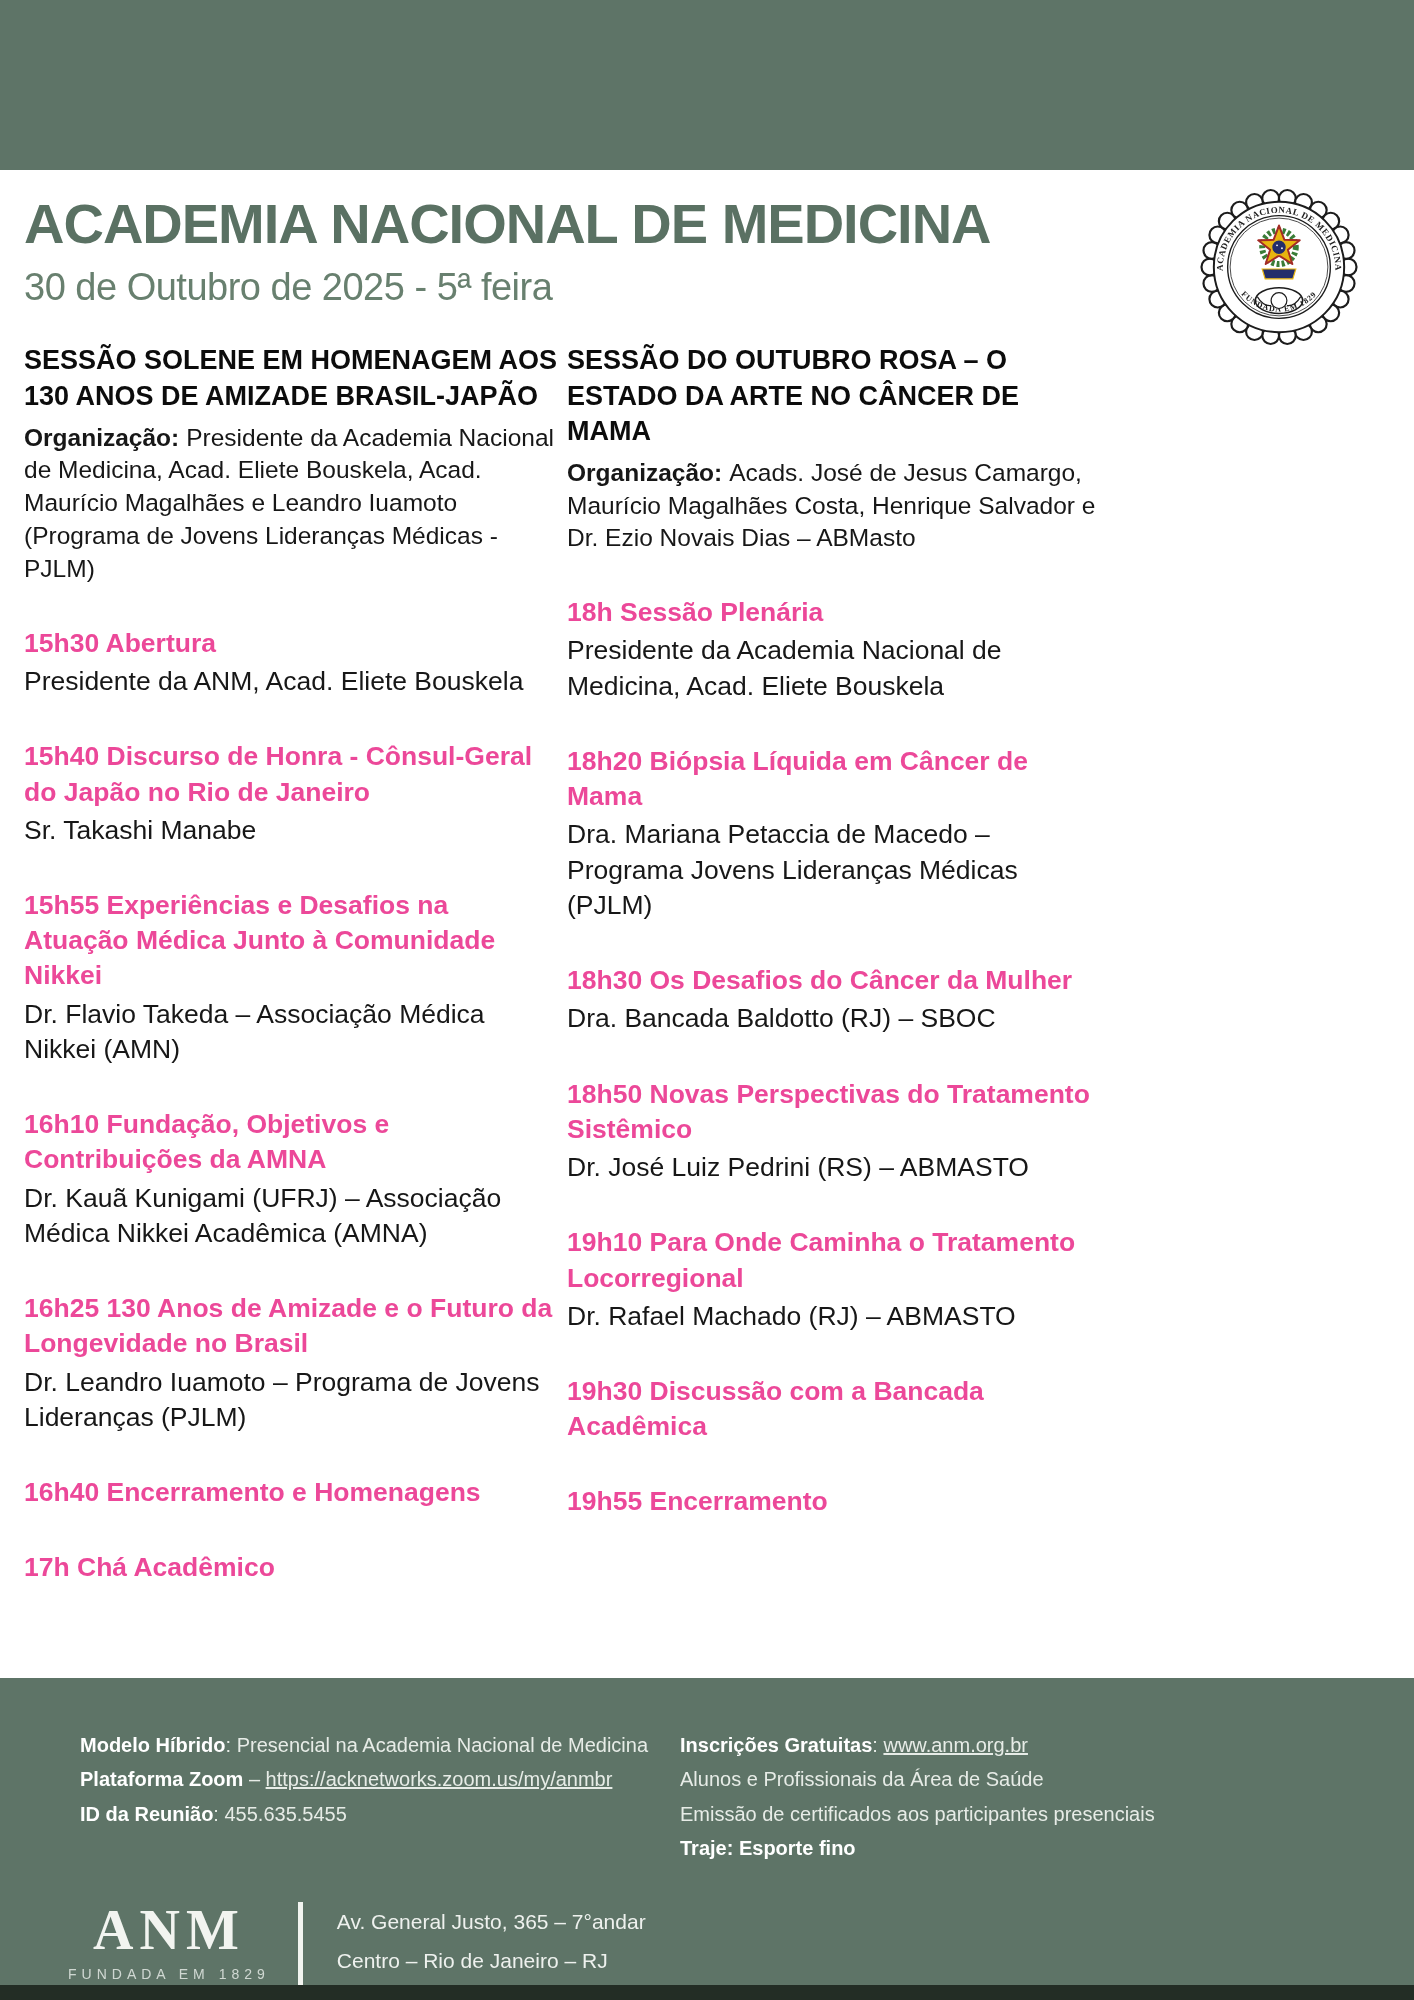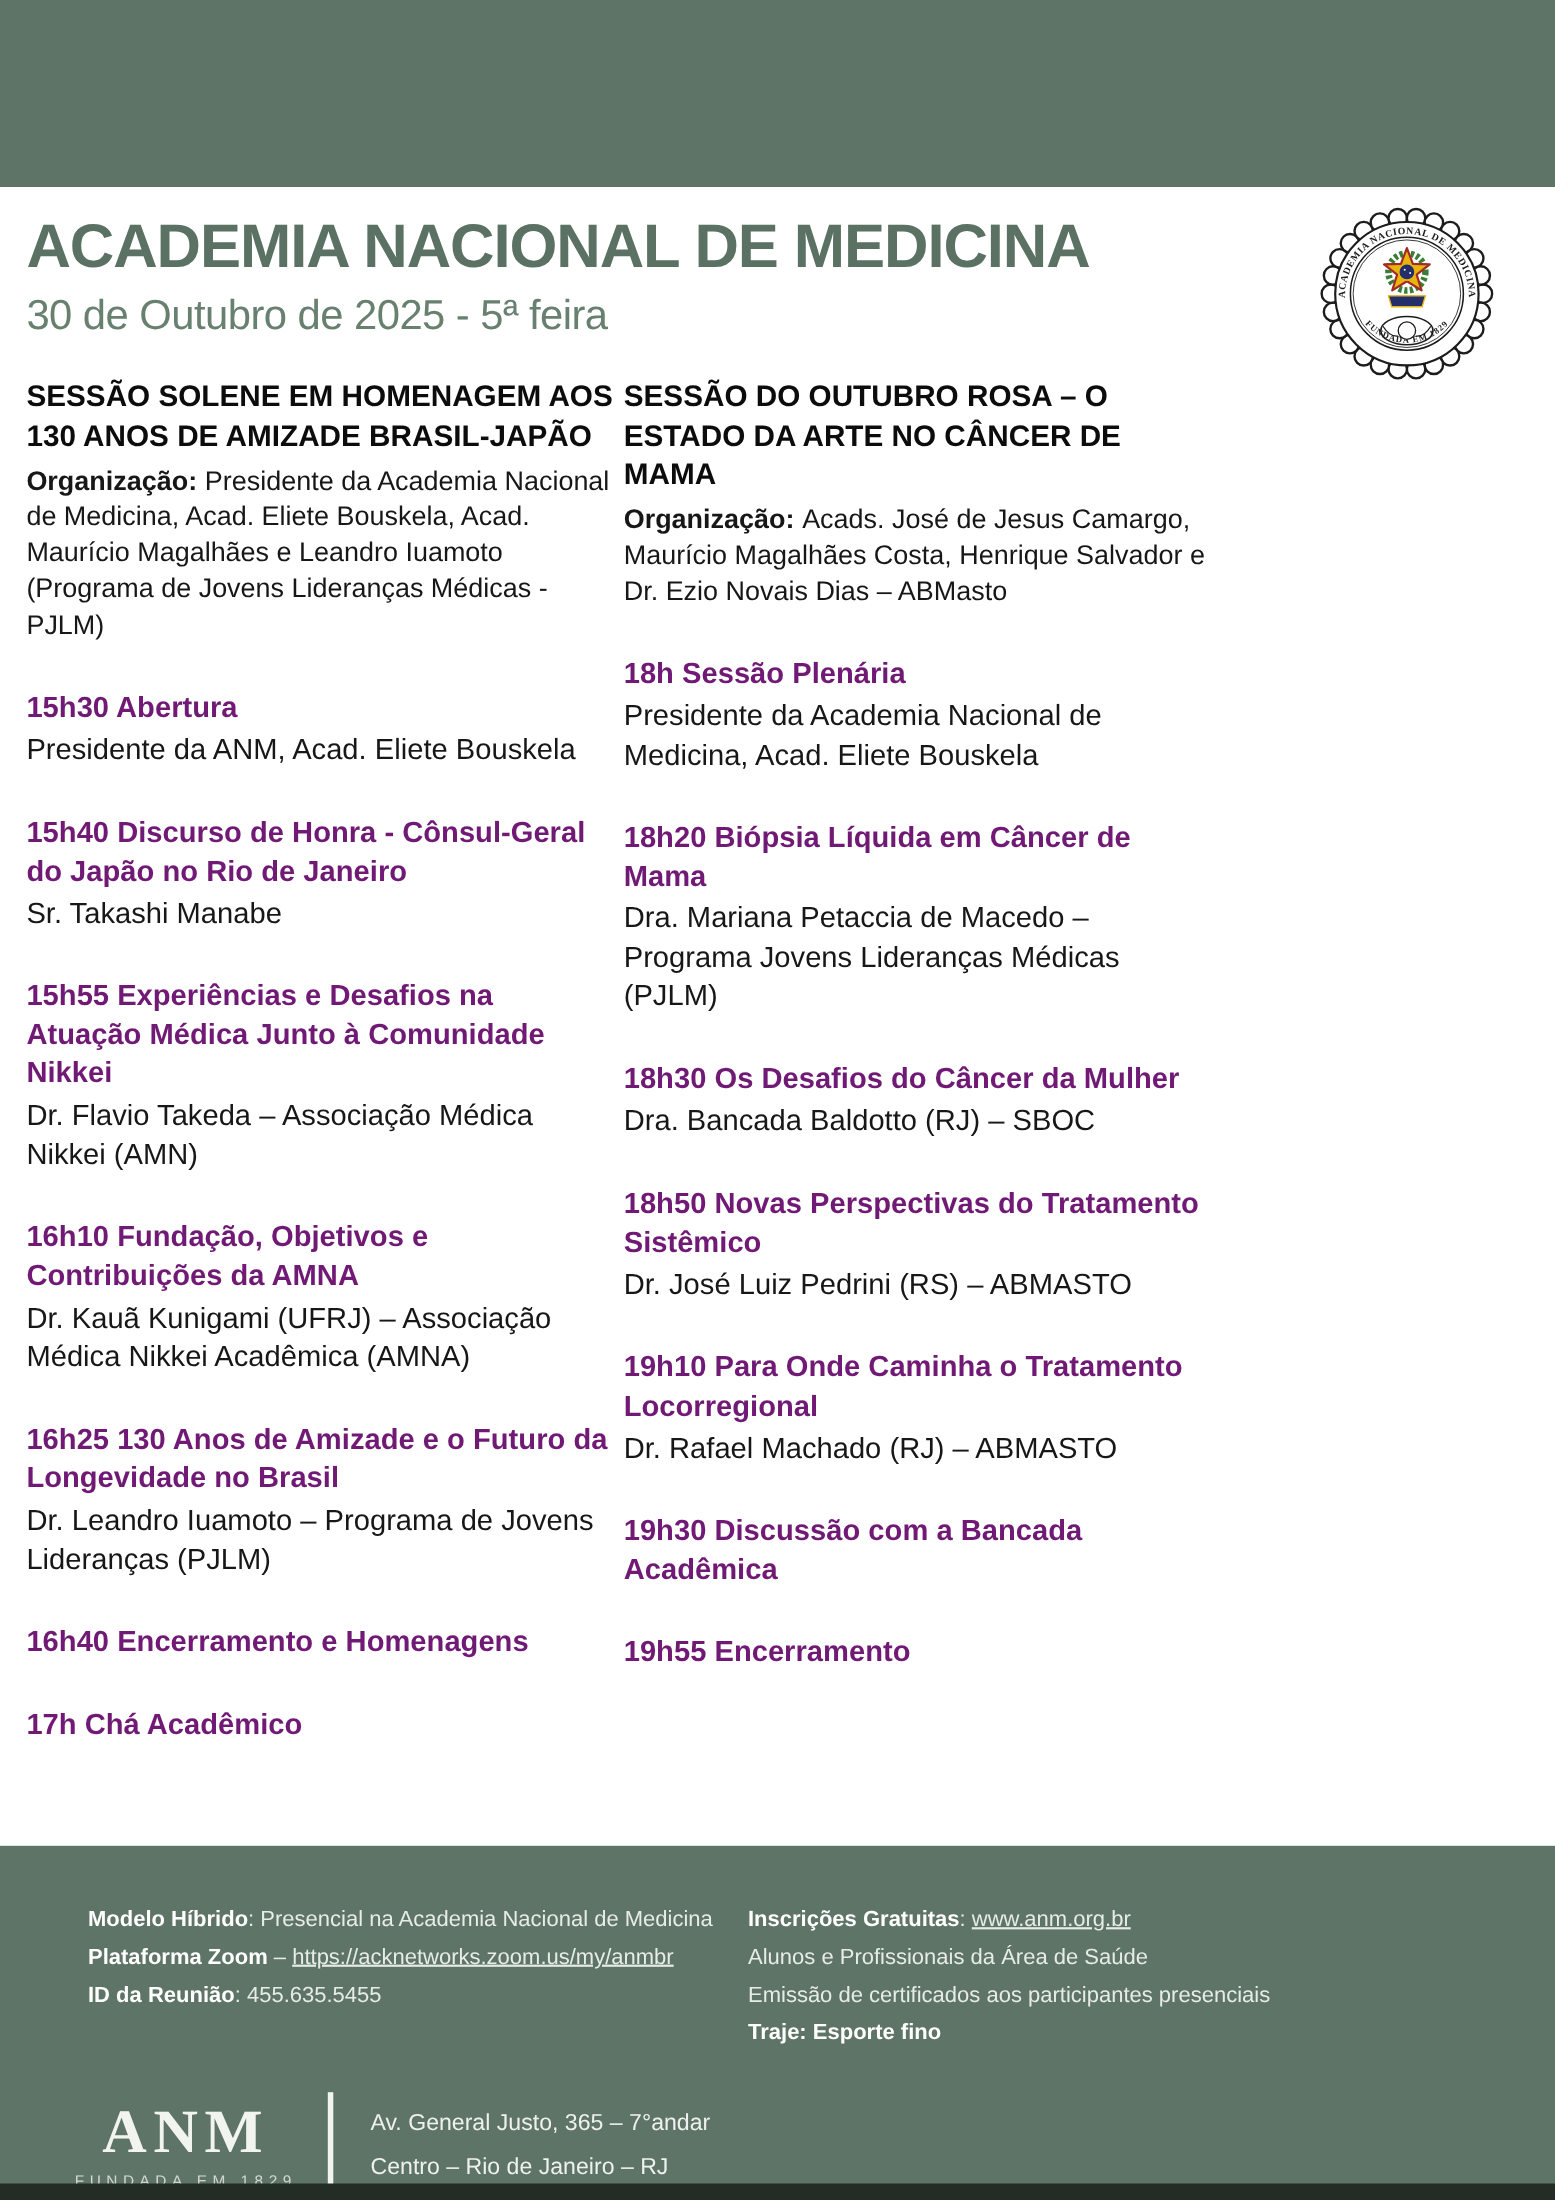--- a/index.html
+++ b/index.html
@@ -27,33 +27,33 @@
     font-size:38px;color:var(--date-green);margin-top:12px;letter-spacing:-.5px;
   }
   .seal{position:absolute;top:18px;right:56px;width:158px;height:158px}
   .cols{display:flex;gap:8px;margin-top:34px;width:1078px}
   .col{flex:1 1 0;min-width:0}
   .col-heading{font-weight:bold;font-size:27px;line-height:1.3;color:#0c0c0c}
   .org{font-size:24.5px;line-height:1.34;margin-top:8px}
   .org-label{font-weight:bold;margin-right:7px}
   .items{margin-top:4px}
   .item{margin-top:40px}
-  .item-title{font-weight:bold;font-size:26.5px;line-height:1.33;color:#701a75}
+  .item-title{font-weight:bold;font-size:26.5px;line-height:1.33;color:#ec4899}
   .item-speaker{font-size:26.5px;line-height:1.33;margin-top:3px}
   .footer{
     position:absolute;left:0;right:0;bottom:0;height:322px;
     background:var(--band-green);color:var(--footer-text);
   }
   .footer-inner{display:flex;padding:50px 16px 0 80px}
   .f-col-left{width:600px;flex:0 0 600px}
   .f-col-right{flex:1}
   .f-line{font-size:20px;line-height:1.72;white-space:nowrap}
   .f-label{font-weight:bold;color:#ffffff}
   .f-link{text-decoration:underline;cursor:pointer}
-  .logo-row{display:flex;align-items:center;margin:36px 0 0 68px}
+  .logo-row{display:flex;align-items:flex-start;margin:36px 0 0 68px}
   .logo-block{text-align:center}
   .logo-text{
     font-family:"Liberation Serif",serif;font-size:56px;font-weight:bold;
     color:#F2F4F0;letter-spacing:6px;line-height:1;
   }
   .logo-sub{font-size:14px;letter-spacing:5px;color:rgba(240,244,240,.78);margin-top:8px}
   .logo-bar{width:5px;height:96px;background:#F2F4F0;margin:0 34px 0 28px}
   .address{font-size:21px;font-weight:normal;line-height:1.9;color:#EEF1EE}
   .footer-strip{position:absolute;left:0;right:0;bottom:0;height:15px;background:var(--footer-strip)}
 </style>

